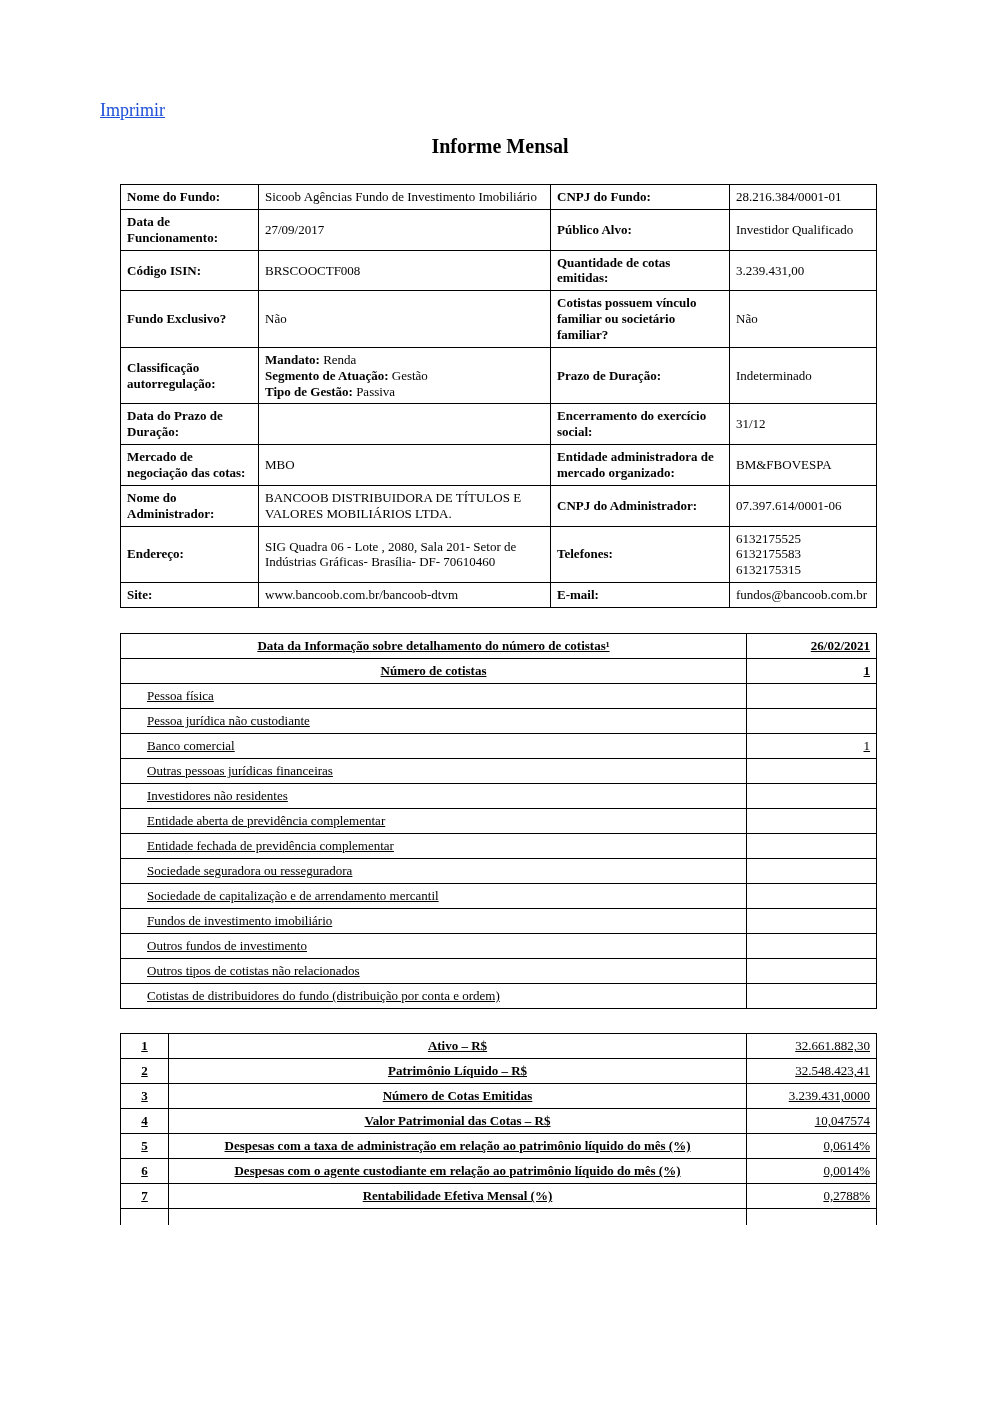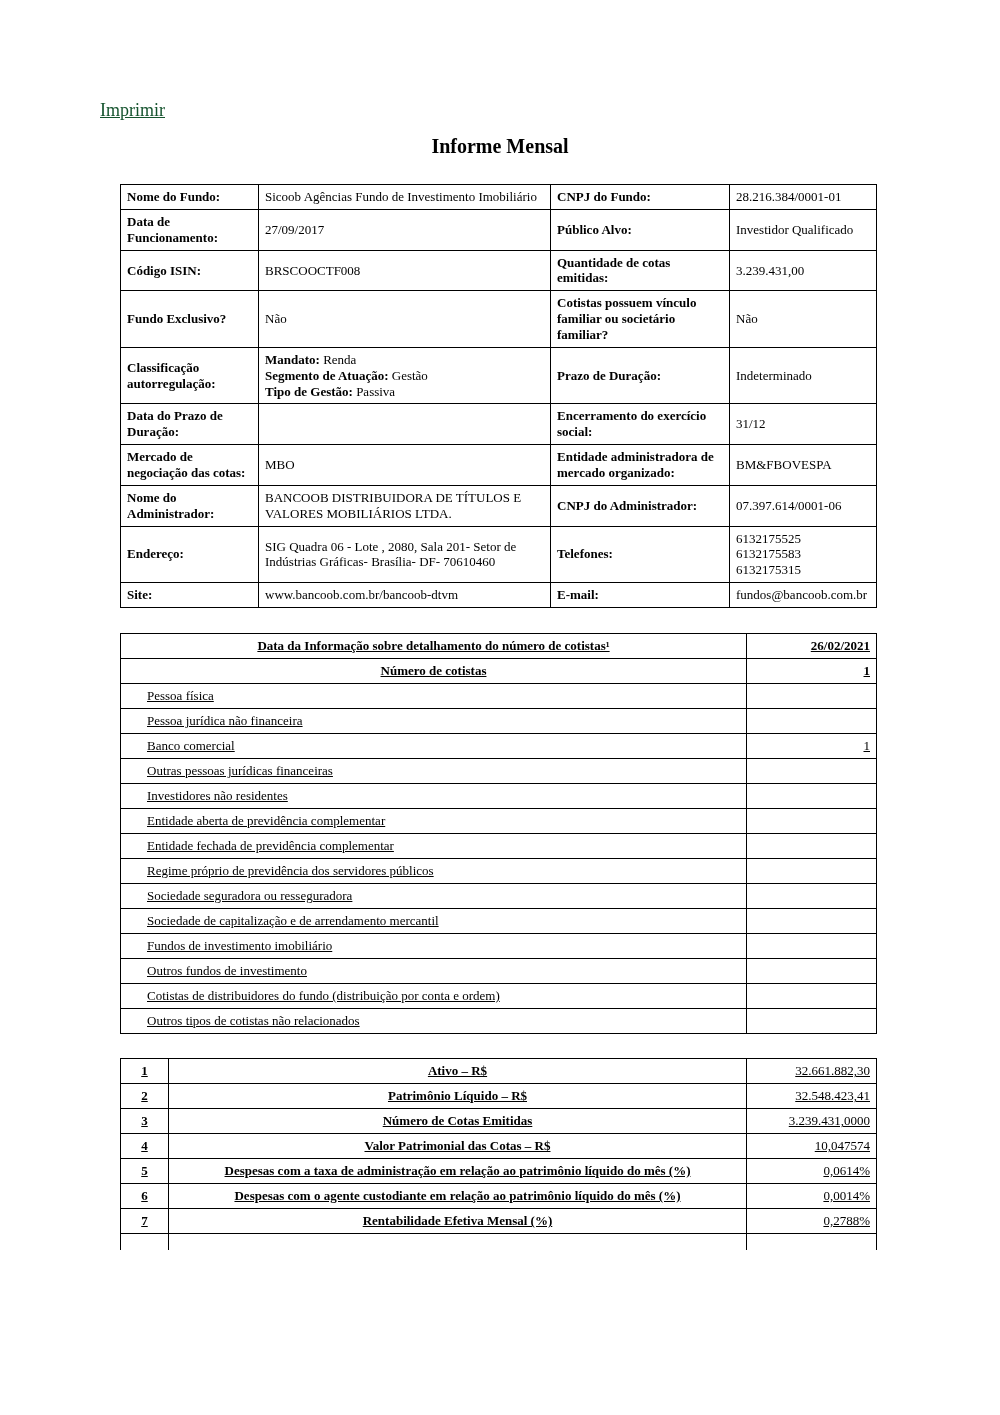--- a/index.html
+++ b/index.html
@@ -5,21 +5,21 @@
   * { box-sizing: border-box; margin: 0; padding: 0; }
   html, body {
     width: 1000px; height: 1415px; overflow: hidden;
     background: #ffffff; color: #000000;
     font-family: "Liberation Serif", "DejaVu Serif", serif;
   }
   .print-link {
     display: inline-block;
     margin: 100px 0 0 100px;
     font-size: 18px;
-    color: #14532d;
+    color: #1d4ed8;
     text-decoration: underline;
     cursor: pointer;
   }
   .page-title {
     text-align: center;
     font-size: 20px;
     font-weight: bold;
     margin-top: 14px;
   }
   .content { width: 756px; margin-left: 120px; }
@@ -151,21 +151,21 @@
     </tr>
     <tr>
       <td class="b">Número de cotistas</td>
       <td class="b r">1</td>
     </tr>
     <tr>
       <td class="indent">Pessoa física</td>
       <td class="r"></td>
     </tr>
     <tr>
-      <td class="indent">Pessoa jurídica não financeira</td>
+      <td class="indent">Pessoa jurídica não custodiante</td>
       <td class="r"></td>
     </tr>
     <tr>
       <td class="indent">Banco comercial</td>
       <td class="r">1</td>
     </tr>
     <tr>
       <td class="indent">Outras pessoas jurídicas financeiras</td>
       <td class="r"></td>
     </tr>
@@ -175,45 +175,41 @@
     </tr>
     <tr>
       <td class="indent">Entidade aberta de previdência complementar</td>
       <td class="r"></td>
     </tr>
     <tr>
       <td class="indent">Entidade fechada de previdência complementar</td>
       <td class="r"></td>
     </tr>
     <tr>
-      <td class="indent">Regime próprio de previdência dos servidores públicos</td>
-      <td class="r"></td>
-    </tr>
-    <tr>
       <td class="indent">Sociedade seguradora ou resseguradora</td>
       <td class="r"></td>
     </tr>
     <tr>
       <td class="indent">Sociedade de capitalização e de arrendamento mercantil</td>
       <td class="r"></td>
     </tr>
     <tr>
       <td class="indent">Fundos de investimento imobiliário</td>
       <td class="r"></td>
     </tr>
     <tr>
       <td class="indent">Outros fundos de investimento</td>
       <td class="r"></td>
     </tr>
     <tr>
+      <td class="indent">Outros tipos de cotistas não relacionados</td>
+      <td class="r"></td>
+    </tr>
+    <tr>
       <td class="indent">Cotistas de distribuidores do fundo (distribuição por conta e ordem)</td>
-      <td class="r"></td>
-    </tr>
-    <tr>
-      <td class="indent">Outros tipos de cotistas não relacionados</td>
       <td class="r"></td>
     </tr>
   </tbody>
     </table>
 
   <table class="t fin-table">
     <colgroup>
         <col style="width:48px">
         <col style="width:578px">
         <col style="width:130px">

